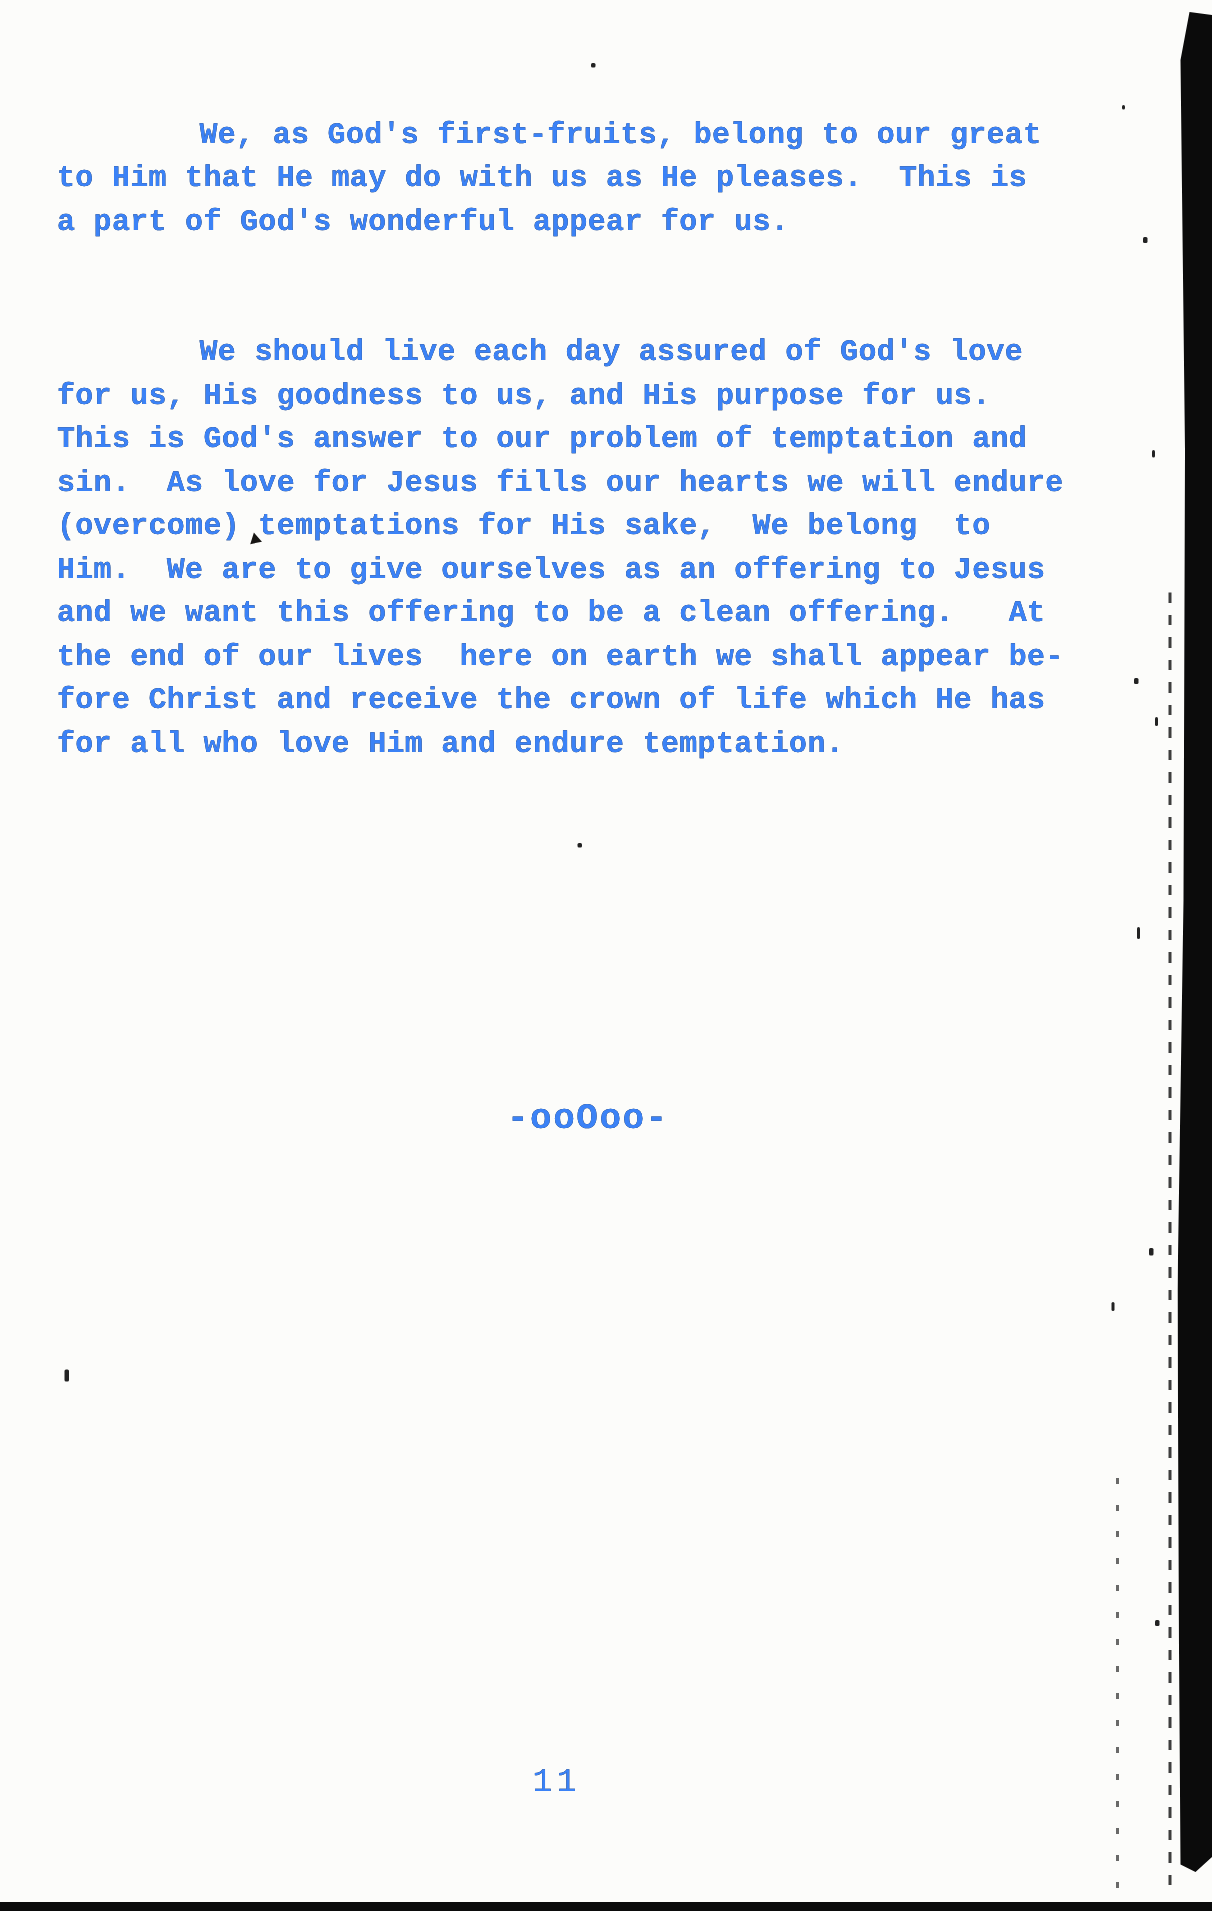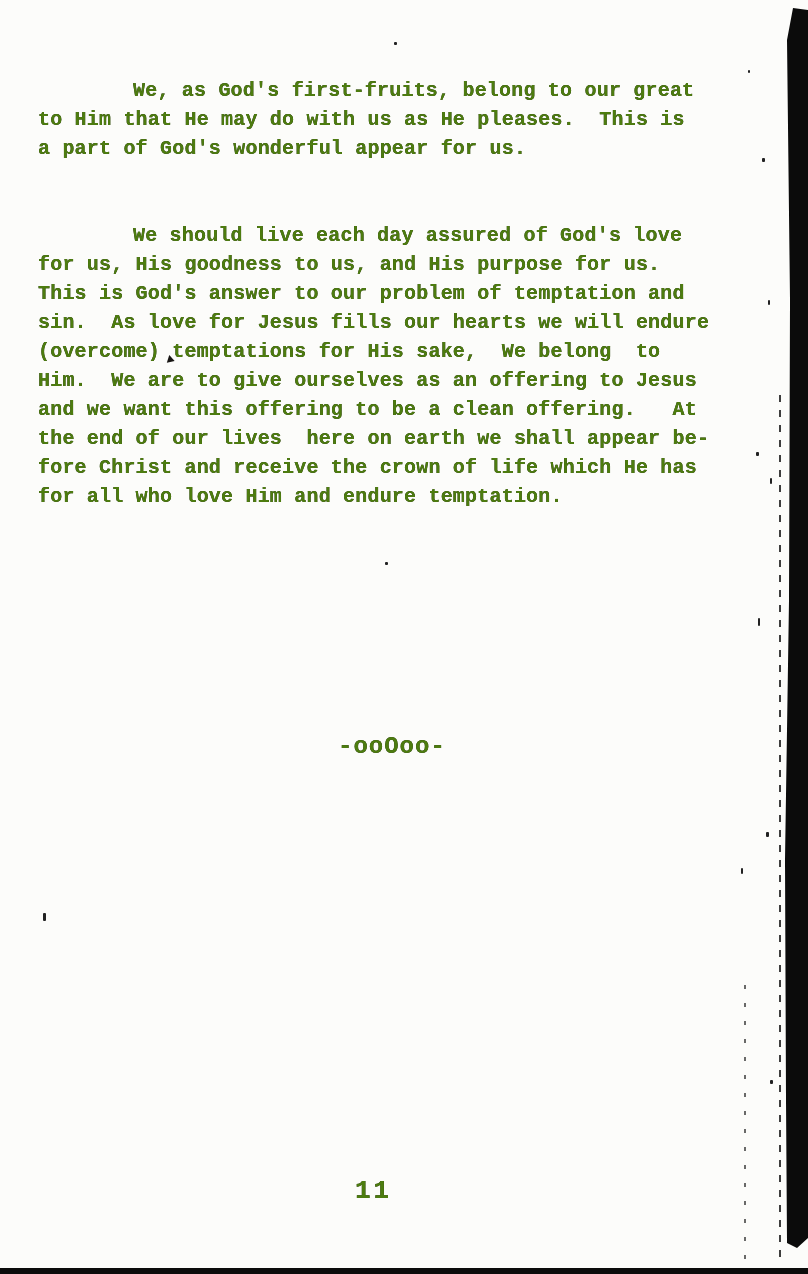--- a/index.html
+++ b/index.html
@@ -7,21 +7,21 @@
     padding: 0;
     background: #ffffff;
   }
   .page {
     position: relative;
     width: 808px;
     height: 1274px;
     background: #fcfcfa;
     overflow: hidden;
     font-family: "Liberation Mono", "DejaVu Sans Mono", monospace;
-    color: #4d7c0f;
+    color: #3b82f6;
   }
   .para {
     position: absolute;
     left: 38px;
     width: 700px;
     font-size: 20px;
     font-weight: bold;
     line-height: 29px;
     letter-spacing: 0.2px;
   }
@@ -44,22 +44,22 @@
     font-size: 24px;
     font-weight: bold;
     letter-spacing: 1px;
     white-space: pre;
     text-shadow: 0 0 0.4px #171513;
   }
   .page-number {
     position: absolute;
     top: 1176px;
     left: 355px;
-    font-size: 26px;
-    font-weight: bold;
+    font-size: 22px;
+    font-weight: normal;
     letter-spacing: 3px;
     text-shadow: 0 0 0.4px #171513;
   }
 
   
   .edge-band {
     position: absolute;
     top: 0;
     left: 783px;
     width: 25px;

